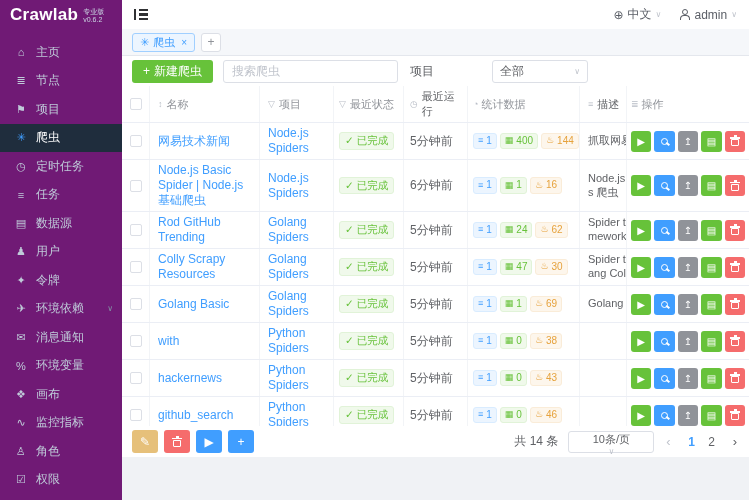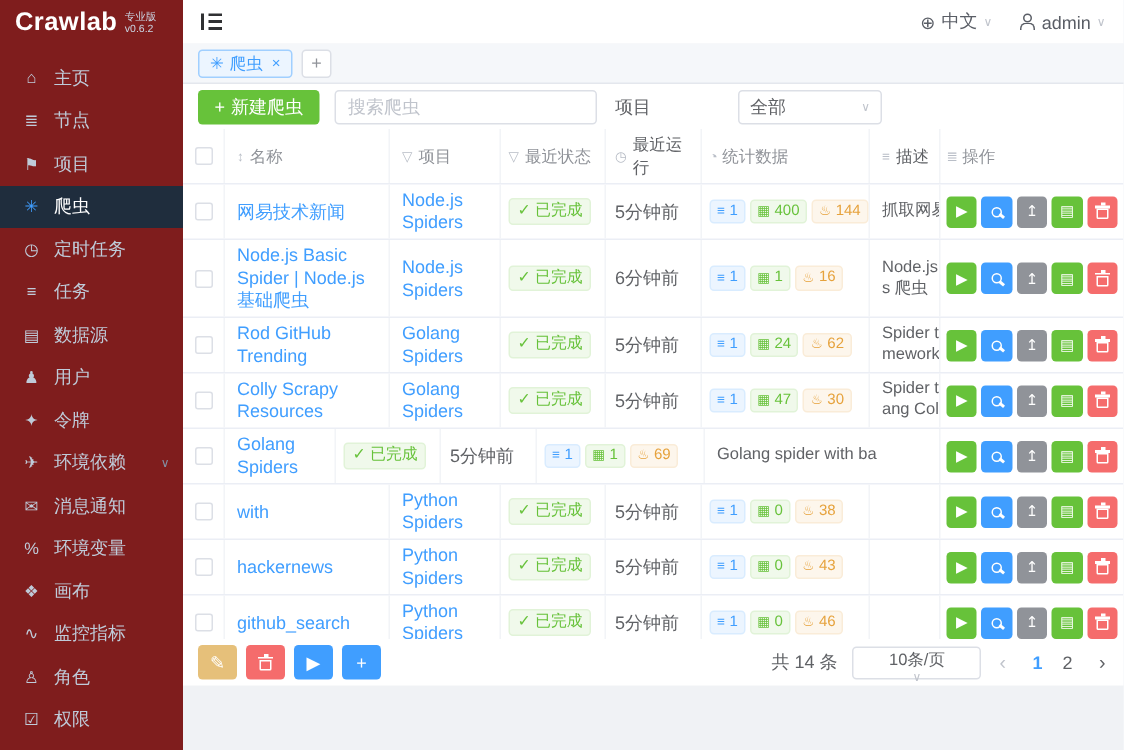--- a/index.html
+++ b/index.html
@@ -1,20 +1,20 @@
 <!DOCTYPE html>
 <html><head>
 <meta charset="utf-8">
 <style>
   html,body{margin:0;padding:0;width:749px;height:500px;overflow:hidden;
     font-family:"Liberation Sans","DejaVu Sans",sans-serif;background:#f0f2f5;color:#303133;}
   *{box-sizing:border-box;}
 
   
-  .sidebar{position:absolute;left:0;top:0;bottom:0;width:122px;background:#7f1d1d;z-index:5;}
+  .sidebar{position:absolute;left:0;top:0;bottom:0;width:122px;background:#701a75;z-index:5;}
   .logo-row{height:30px;display:flex;align-items:center;padding-left:10px;gap:5px;}
   .logo-text{color:#fff;font-size:17px;font-weight:bold;letter-spacing:.3px;}
   .logo-sub{display:flex;flex-direction:column;line-height:1.15;margin-top:2px;}
   .logo-sub span{font-size:7px;color:#c9d4e2;}
   .menu{margin-top:8px;}
   .menu-item{height:28.5px;display:flex;align-items:center;gap:8px;padding-left:14px;
     color:#bfcbd9;font-size:12px;cursor:pointer;}
   .menu-item.active{background:#1f2d3d;color:#fff;}
   .menu-item.active .mi-icon{color:#409eff;}
   .mi-icon{width:14px;text-align:center;font-size:11px;flex:0 0 14px;}
@@ -473,20 +473,23 @@
       </button>
       <button class="abtn bg-danger">
         <span class="i-trash"></span>
       </button>
     </div>
   </div>
           <div class="tr">
     <div class="td col-check">
       <span class="checkbox"></span>
     </div>
+    <div class="td col-name">
+      <a class="link">Golang Basic</a>
+    </div>
     <div class="td col-project">
       <a class="link">Golang Spiders</a>
     </div>
     <div class="td col-status">
       <span class="badge-status">
         <span>✓</span>
         <span>已完成</span>
       </span>
     </div>
     <div class="td col-lastrun">5分钟前</div>

